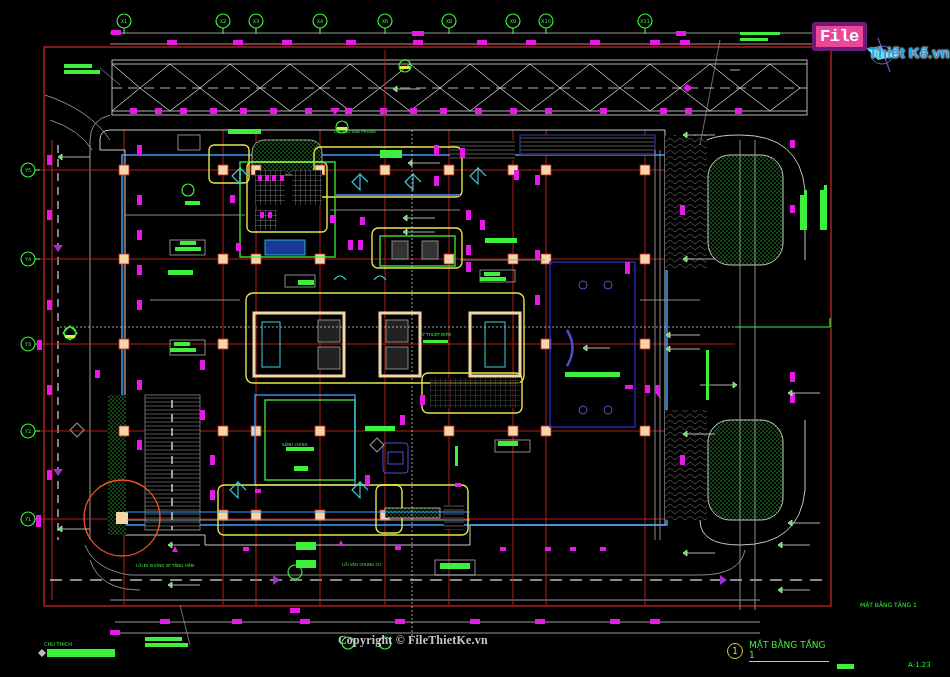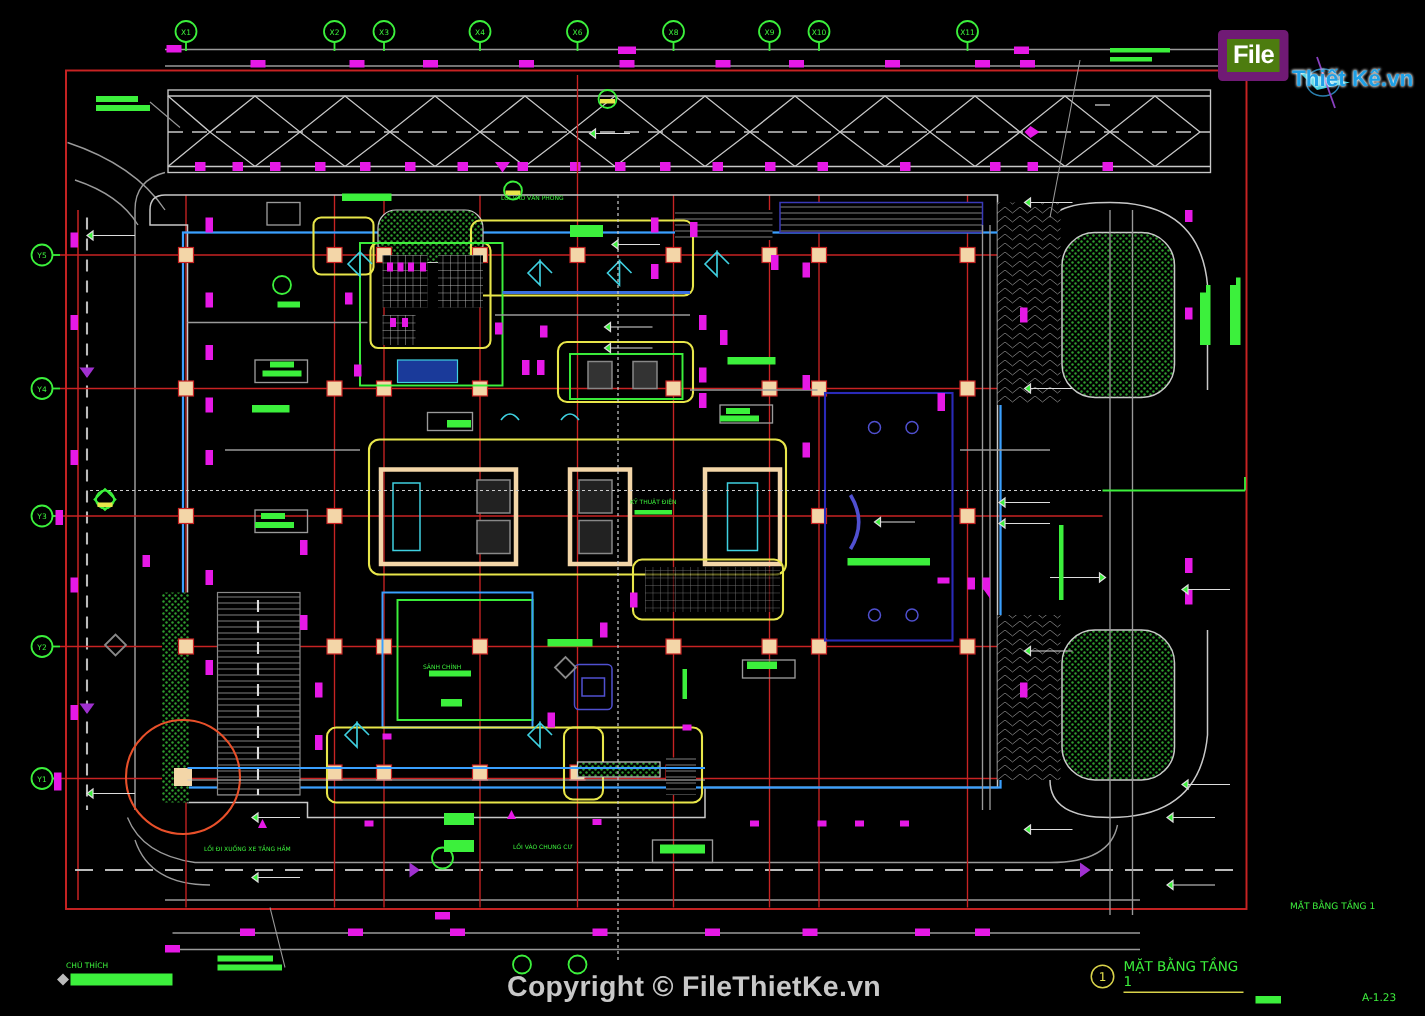--- a/index.html
+++ b/index.html
@@ -1,22 +1,22 @@
 <!DOCTYPE html>
 <html><head>
 <meta charset="utf-8">
 <style>
   html, body { margin:0; padding:0; background:#000; }
   body { width:950px; height:677px; overflow:hidden; position:relative; font-family:"Liberation Sans", sans-serif; }
   #canvas { position:absolute; left:0; top:0; width:950px; height:677px; }
   .cad-text { font-family:"DejaVu Sans", sans-serif; }
   .watermark-logo { position:absolute; left:812px; top:12px; display:flex; align-items:center; }
-  .logo-file { background:#4d7c0f; color:#fff; font-weight:bold; font-size:17px; padding:1px 4px; border:6px solid #701a75; border-radius:3px; font-family:Liberation Sans, sans-serif; letter-spacing:-0.5px; }
+  .logo-file { background:#ec4899; color:#fff; font-weight:bold; font-size:17px; padding:1px 4px; border:4px solid #701a75; border-radius:3px; font-family:Liberation Mono, monospace; letter-spacing:-0.5px; }
   .logo-rest { color:#1ea0e6; font-weight:bold; font-size:15px; margin-left:2px; text-shadow:0 0 2px #fff, 0 0 2px #fff; font-family:"Liberation Sans", sans-serif;margin-top:32px; }
-  .copyright { position:absolute; left:338px; top:633px; color:#d9d9d9; font-size:19px; font-weight:bold; font-family:Liberation Sans, sans-serif; opacity:0.92; letter-spacing:0.2px;margin-top:15px; }
+  .copyright { position:absolute; left:338px; top:633px; color:#d9d9d9; font-size:12px; font-weight:bold; font-family:Liberation Serif, serif; opacity:0.92; letter-spacing:0.2px; }
   .title-block { position:absolute; left:727px; top:640px; display:flex; align-items:center; }
   .title-circle { width:14px; height:14px; border:1.5px solid #d8d24a; border-radius:50%; color:#e4e04e; font-size:8px; display:flex; align-items:center; justify-content:center; font-family:"DejaVu Sans", sans-serif; }
   .title-text { color:#3cf03c; font-size:9px; margin-left:6px; border-bottom:1.5px solid #d8d24a; padding-bottom:1px; width:80px; font-family:"DejaVu Sans", sans-serif; }
   .sheet-no { position:absolute; left:908px; top:661px; color:#3ef03e; font-size:7px; font-family:"DejaVu Sans", sans-serif; }
   .plan-label { position:absolute; left:860px; top:601px; color:#3ef03e; font-size:6px; font-family:"DejaVu Sans", sans-serif; }
   .legend-title { position:absolute; left:44px; top:641px; color:#3cf03c; font-size:5px; font-family:"DejaVu Sans", sans-serif; }
 </style>
 </head>
 <body>
 

